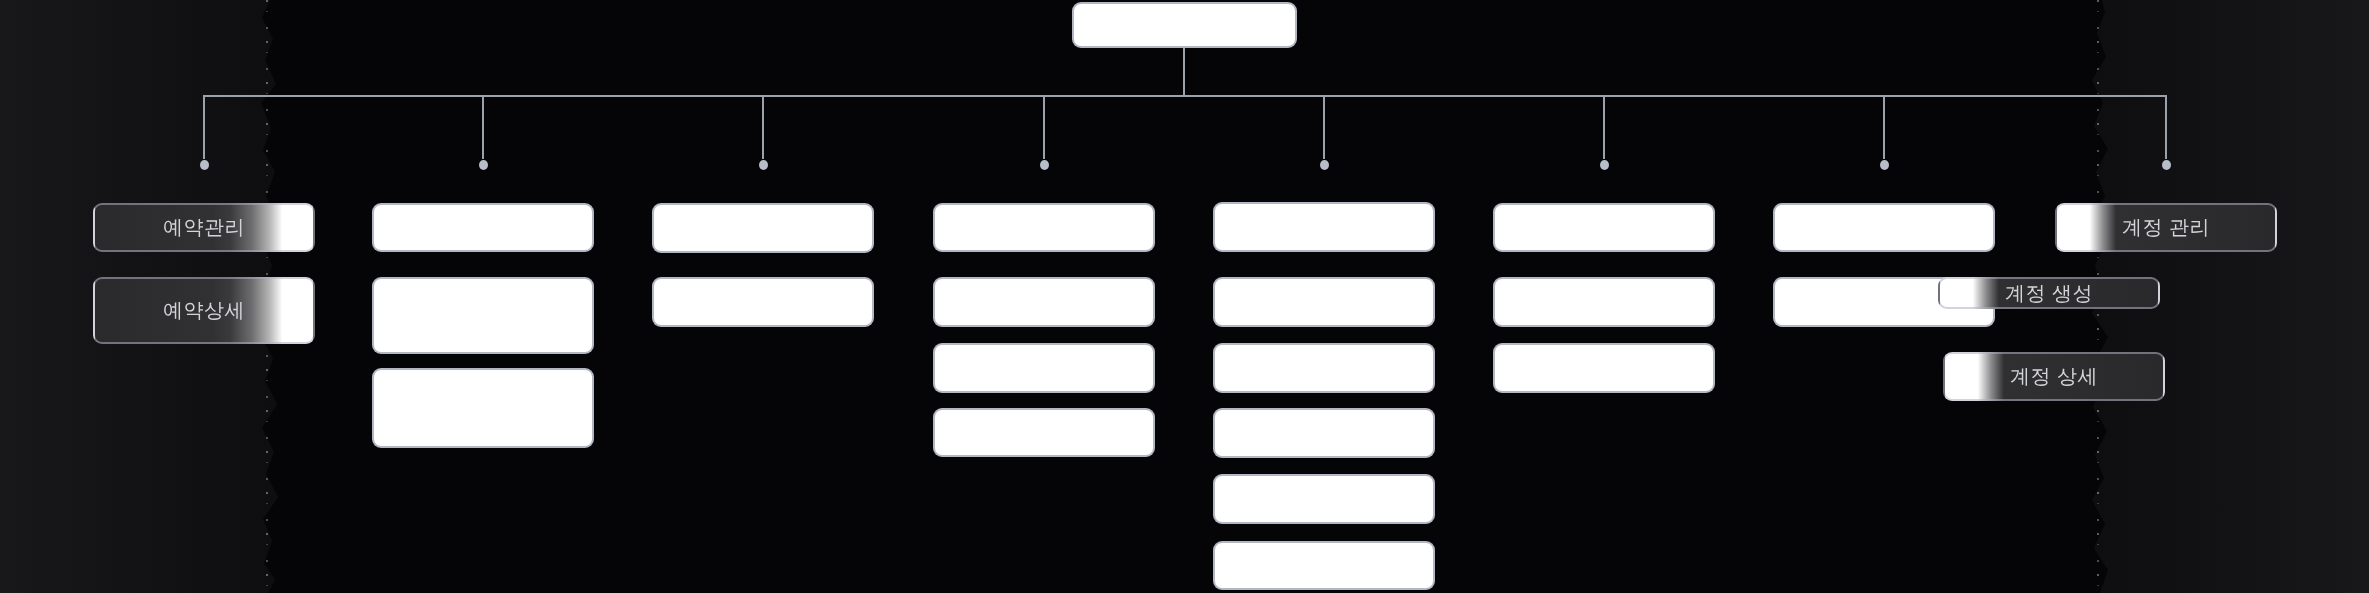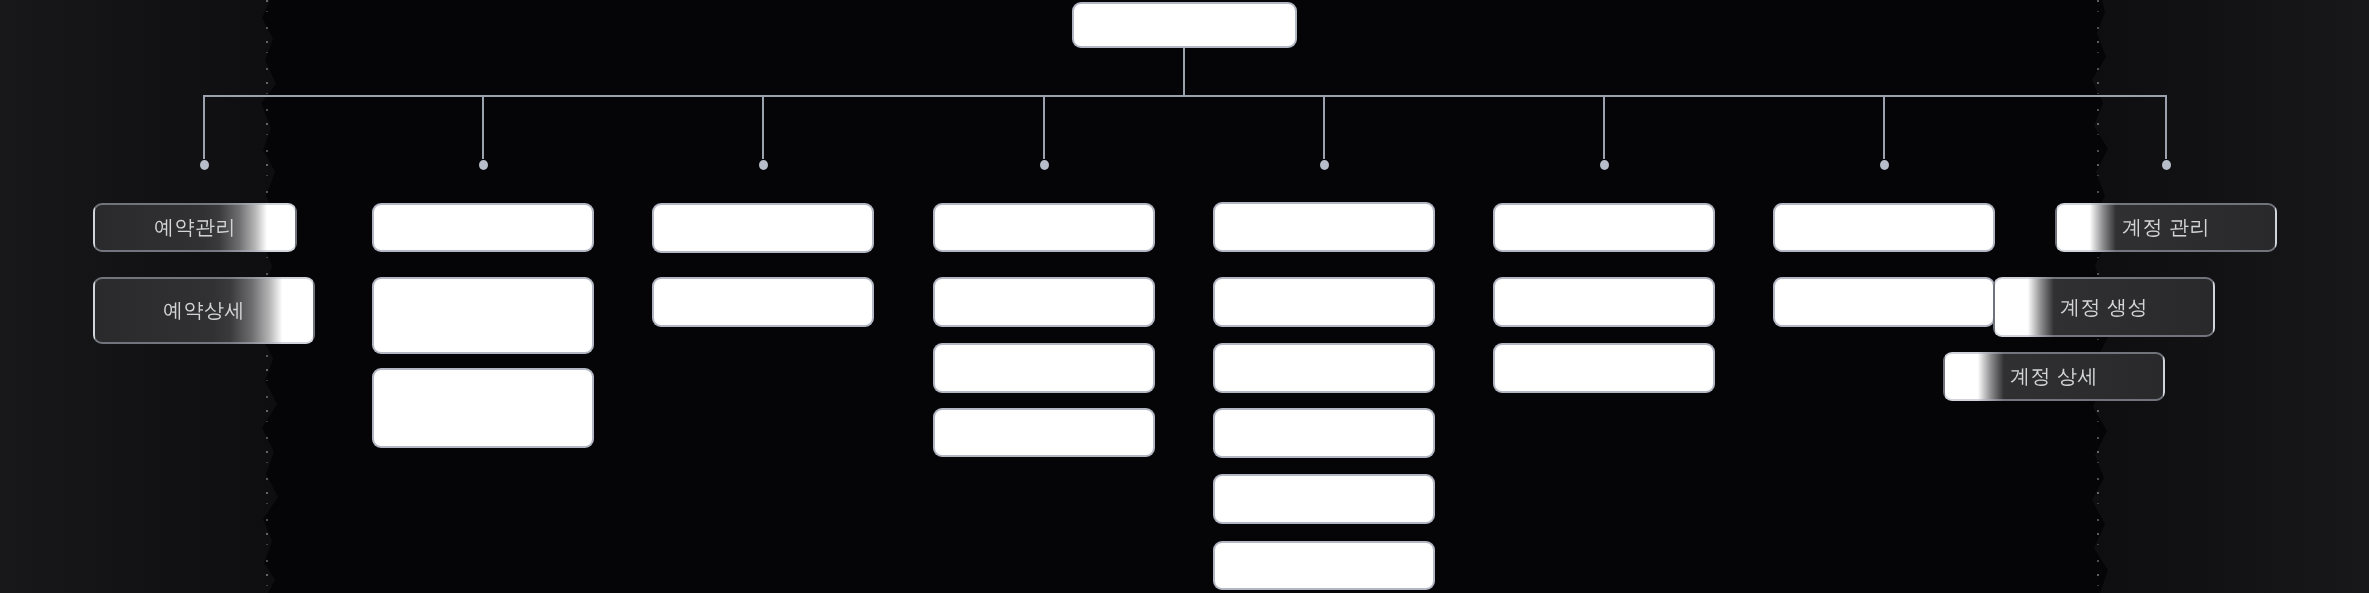--- a/index.html
+++ b/index.html
@@ -63,21 +63,21 @@
   <div class="speckle speckle-left"></div>
   <div class="speckle speckle-right"></div>
   <div id="diagram-layer">
       <div class="node" style="left: 1072px; top: 2px; width: 225px; height: 46px;">
         <span class="node-label"></span>
       </div>
       <div class="line" style="left: 1183px; top: 48px; width: 2px; height: 47px;"></div>
       <div class="line" style="left: 203px; top: 95px; width: 1964px; height: 2px;"></div>
       <div class="line" style="left: 203px; top: 95px; width: 2px; height: 64px;"></div>
       <div class="dot" style="left: 199.5px; top: 160px;"></div>
-      <div class="node shade-left" style="left: 93px; top: 203px; width: 204px; height: 49px;">
+      <div class="node shade-left" style="left: 93px; top: 203px; width: 222px; height: 49px;">
         <span class="node-label">예약관리</span>
       </div>
       <div class="node shade-left" style="left: 93px; top: 277px; width: 222px; height: 67px;">
         <span class="node-label">예약상세</span>
       </div>
       <div class="line" style="left: 482px; top: 95px; width: 2px; height: 64px;"></div>
       <div class="dot" style="left: 478.5px; top: 160px;"></div>
       <div class="node" style="left: 372px; top: 203px; width: 222px; height: 49px;">
         <span class="node-label"></span>
       </div>
@@ -146,20 +146,20 @@
         <span class="node-label"></span>
       </div>
       <div class="node" style="left: 1773px; top: 277px; width: 222px; height: 50px;">
         <span class="node-label"></span>
       </div>
       <div class="line" style="left: 2165px; top: 95px; width: 2px; height: 64px;"></div>
       <div class="dot" style="left: 2161.5px; top: 160px;"></div>
       <div class="node shade-right" style="left: 2055px; top: 203px; width: 222px; height: 49px;">
         <span class="node-label">계정 관리</span>
       </div>
-      <div class="node shade-right" style="left: 1993px; top: 277px; width: 222px; height: 60px;">
+      <div class="node shade-right" style="left: 1938px; top: 277px; width: 222px; height: 32px;">
         <span class="node-label">계정 생성</span>
       </div>
       <div class="node shade-right" style="left: 1943px; top: 352px; width: 222px; height: 49px;">
         <span class="node-label">계정 상세</span>
       </div>
     </div>
 </div>
 
 </body></html>

